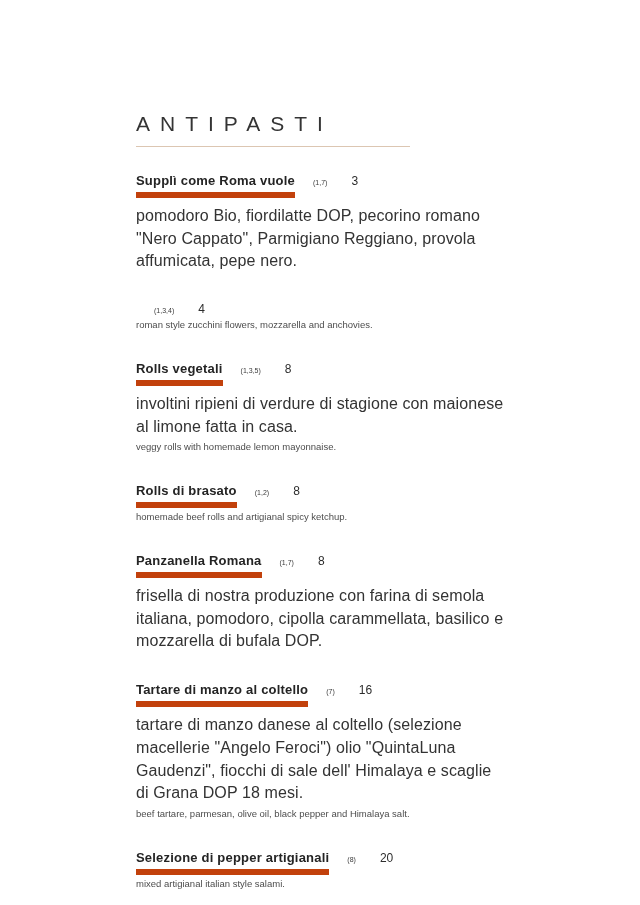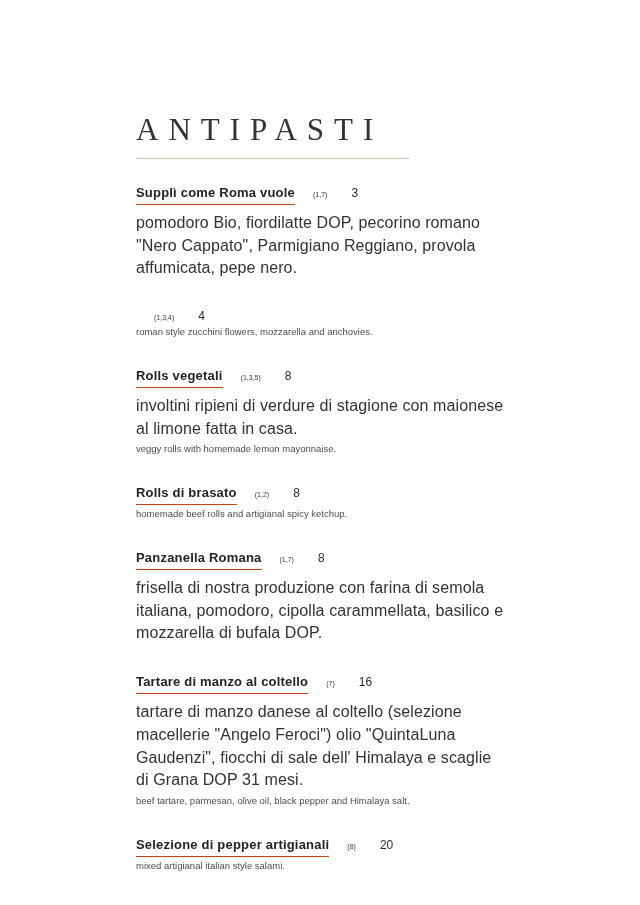--- a/index.html
+++ b/index.html
@@ -14,23 +14,23 @@
     color: #2d2d2d;
     overflow: hidden;
   }
   .page {
     box-sizing: border-box;
     padding: 112px 100px 40px 136px;
     width: 640px;
   }
   
   .menu-title {
-    font-family: Liberation Serif, serif;
+    font-family: Liberation Sans, sans-serif;
     font-weight: 400;
-    font-size: 31px;
+    font-size: 21px;
     letter-spacing: 10px;
     color: #343434;
     margin: 0 0 10px 0;
   }
   .title-divider {
     width: 274px;
     height: 1px;
     background: #dcc6b2;
     margin-bottom: 26px;
   }
@@ -41,21 +41,21 @@
   }
   .item-head {
     display: flex;
     align-items: baseline;
   }
   .item-name {
     font-weight: 700;
     font-size: 13px;
     color: #242424;
     letter-spacing: 0.2px;
-    border-bottom: 1px solid #c2410c;
+    border-bottom: 6px solid #c2410c;
     padding-bottom: 4px;
     display: inline-block;
     white-space: nowrap;
   }
   .item-allergens {
     font-size: 7px;
     color: #3a3a3a;
     margin-left: 18px;
     white-space: nowrap;
   }
@@ -135,21 +135,21 @@
       </div>
       <div class="desc-it">frisella di nostra produzione con farina di semola italiana, pomodoro, cipolla carammellata, basilico e mozzarella di bufala DOP.</div>
     </div>
 
     <div class="item">
       <div class="item-head">
         <span class="item-name">Tartare di manzo al coltello</span>
         <span class="item-allergens">(7)</span>
         <span class="item-price">16</span>
       </div>
-      <div class="desc-it">tartare di manzo danese al coltello (selezione macellerie "Angelo Feroci") olio "QuintaLuna Gaudenzi", fiocchi di sale dell' Himalaya e scaglie di Grana DOP 31 mesi.</div>
+      <div class="desc-it">tartare di manzo danese al coltello (selezione macellerie "Angelo Feroci") olio "QuintaLuna Gaudenzi", fiocchi di sale dell' Himalaya e scaglie di Grana DOP 18 mesi.</div>
       <div class="desc-en">beef tartare, parmesan, olive oil, black pepper and Himalaya salt.</div>
     </div>
 
     <div class="item">
       <div class="item-head">
         <span class="item-name">Selezione di pepper artigianali</span>
         <span class="item-allergens">(8)</span>
         <span class="item-price">20</span>
       </div>
       <div class="desc-en">mixed artigianal italian style salami.</div>

